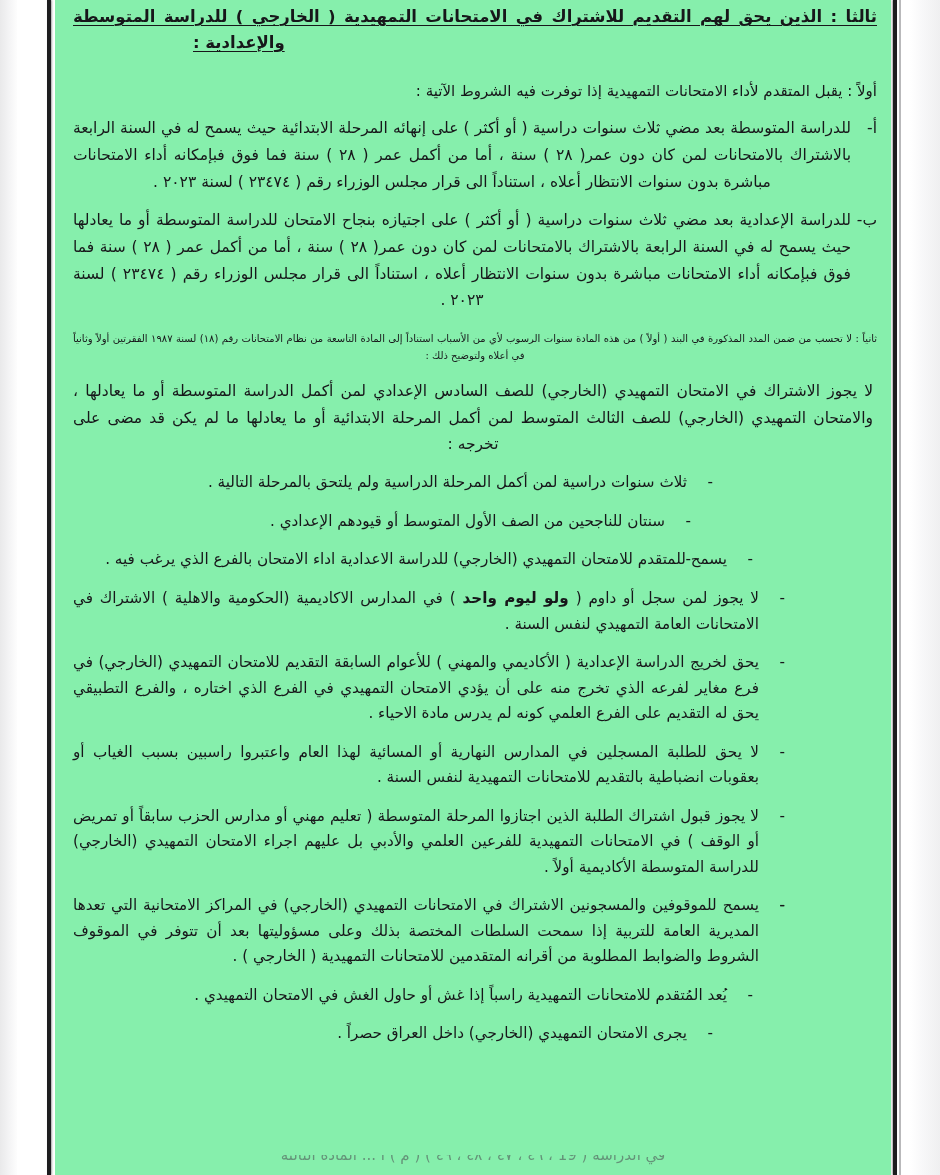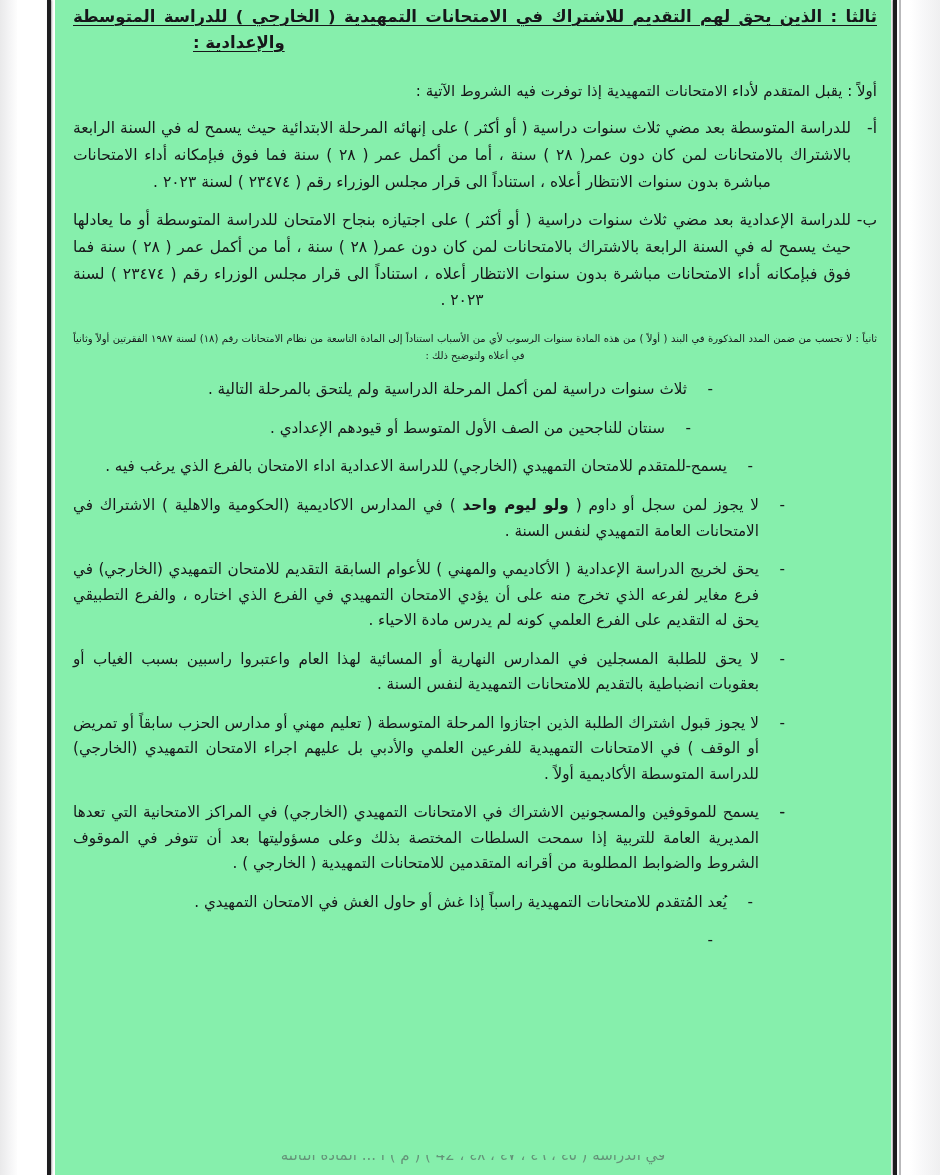--- a/index.html
+++ b/index.html
@@ -200,20 +200,21 @@
         <span>للدراسة المتوسطة بعد مضي ثلاث سنوات دراسية ( أو أكثر ) على إنهائه المرحلة الابتدائية حيث يسمح له في السنة الرابعة بالاشتراك بالامتحانات لمن كان دون عمر( ٢٨ ) سنة ، أما من أكمل عمر ( ٢٨ ) سنة فما فوق فبإمكانه أداء الامتحانات مباشرة بدون سنوات الانتظار أعلاه ، استناداً الى قرار مجلس الوزراء رقم ( ٢٣٤٧٤ ) لسنة ٢٠٢٣ .</span>
       </div>
 
       <div class="clause">
         <span class="marker">ب-</span>
         <span>للدراسة الإعدادية بعد مضي ثلاث سنوات دراسية ( أو أكثر ) على اجتيازه بنجاح الامتحان للدراسة المتوسطة أو ما يعادلها حيث يسمح له في السنة الرابعة بالاشتراك بالامتحانات لمن كان دون عمر( ٢٨ ) سنة ، أما من أكمل عمر ( ٢٨ ) سنة فما فوق فبإمكانه أداء الامتحانات مباشرة بدون سنوات الانتظار أعلاه ، استناداً الى قرار مجلس الوزراء رقم ( ٢٣٤٧٤ ) لسنة ٢٠٢٣ .</span>
       </div>
 
       <p class="para-block">ثانياً : لا تحسب من ضمن المدد المذكورة في البند ( أولاً ) من هذه المادة سنوات الرسوب لأي من الأسباب استناداً إلى المادة التاسعة من نظام الامتحانات رقم (١٨) لسنة ١٩٨٧ الفقرتين أولاً وثانياً في أعلاه ولتوضيح ذلك :</p>
 
+      <p class="note-para">لا يجوز الاشتراك في الامتحان التمهيدي (الخارجي) للصف السادس الإعدادي لمن أكمل الدراسة المتوسطة أو ما يعادلها ، والامتحان التمهيدي (الخارجي) للصف الثالث المتوسط لمن أكمل المرحلة الابتدائية أو ما يعادلها ما لم يكن قد مضى على تخرجه :</p>
 
       <ul class="bullet-list">
         <li class="bullet-item single-line indent-d">
           <span class="dash">-</span>
           <span>ثلاث سنوات دراسية لمن أكمل المرحلة الدراسية ولم يلتحق بالمرحلة التالية .</span>
         </li>
         <li class="bullet-item single-line indent-e">
           <span class="dash">-</span>
           <span>سنتان للناجحين من الصف الأول المتوسط أو قيودهم الإعدادي .</span>
         </li>
@@ -246,23 +247,24 @@
         <li class="bullet-item indent-b">
           <span class="dash">-</span>
           <span>يسمح للموقوفين والمسجونين الاشتراك في الامتحانات التمهيدي (الخارجي) في المراكز الامتحانية التي تعدها المديرية العامة للتربية إذا سمحت السلطات المختصة بذلك وعلى مسؤوليتها بعد أن تتوفر في الموقوف الشروط والضوابط المطلوبة من أقرانه المتقدمين للامتحانات التمهيدية ( الخارجي ) .</span>
         </li>
         <li class="bullet-item single-line indent-c">
           <span class="dash">-</span>
           <span>يُعد المُتقدم للامتحانات التمهيدية راسباً إذا غش أو حاول الغش في الامتحان التمهيدي .</span>
         </li>
         <li class="bullet-item single-line indent-d">
           <span class="dash">-</span>
+          <span>يجرى الامتحان التمهيدي (الخارجي) داخل العراق حصراً .</span>
         </li>
       </ul>
 
     </div>
 
     <div class="cut-line">
-      <span>في الدراسة ( ٤٥ ، ٤٦ ، ٤٧ ، ٤٨ ، 42 ) ( م ) أ ... المادة الثالثة</span>
+      <span>في الدراسة ( 19 ، ٤٦ ، ٤٧ ، ٤٨ ، ٤٩ ) ( م ) أ ... المادة الثالثة</span>
     </div>
   </div>
 
 </div>
 
 </body></html>

